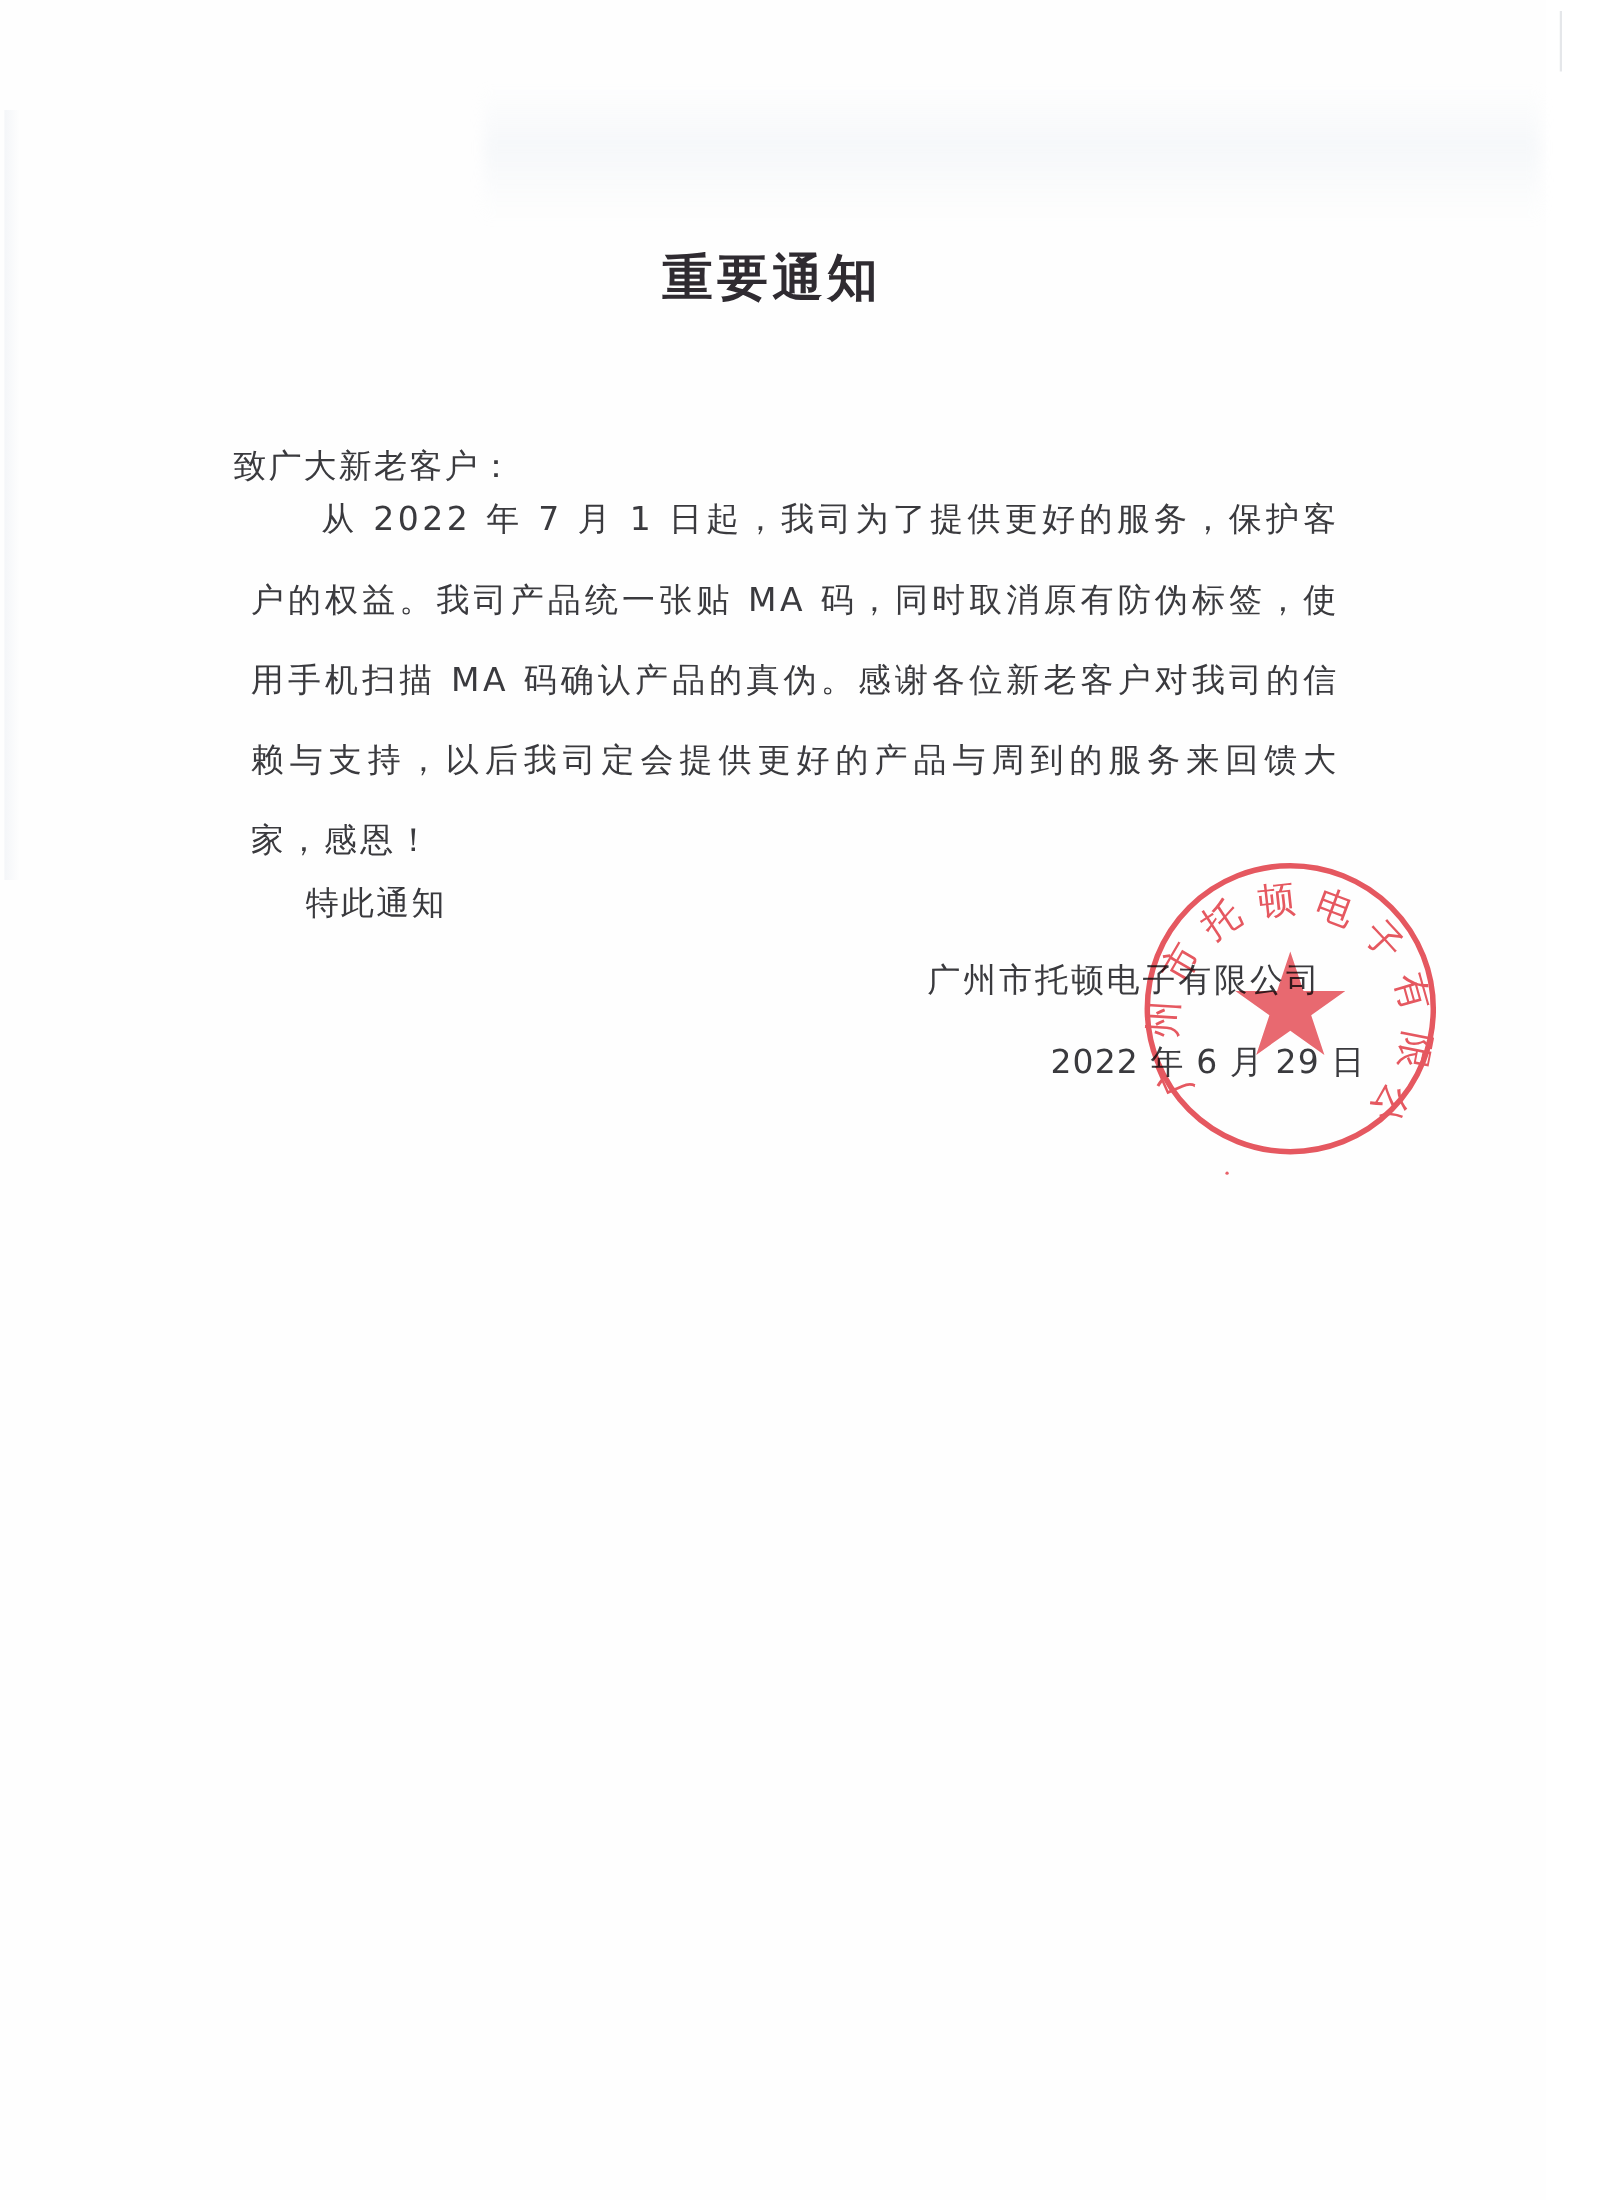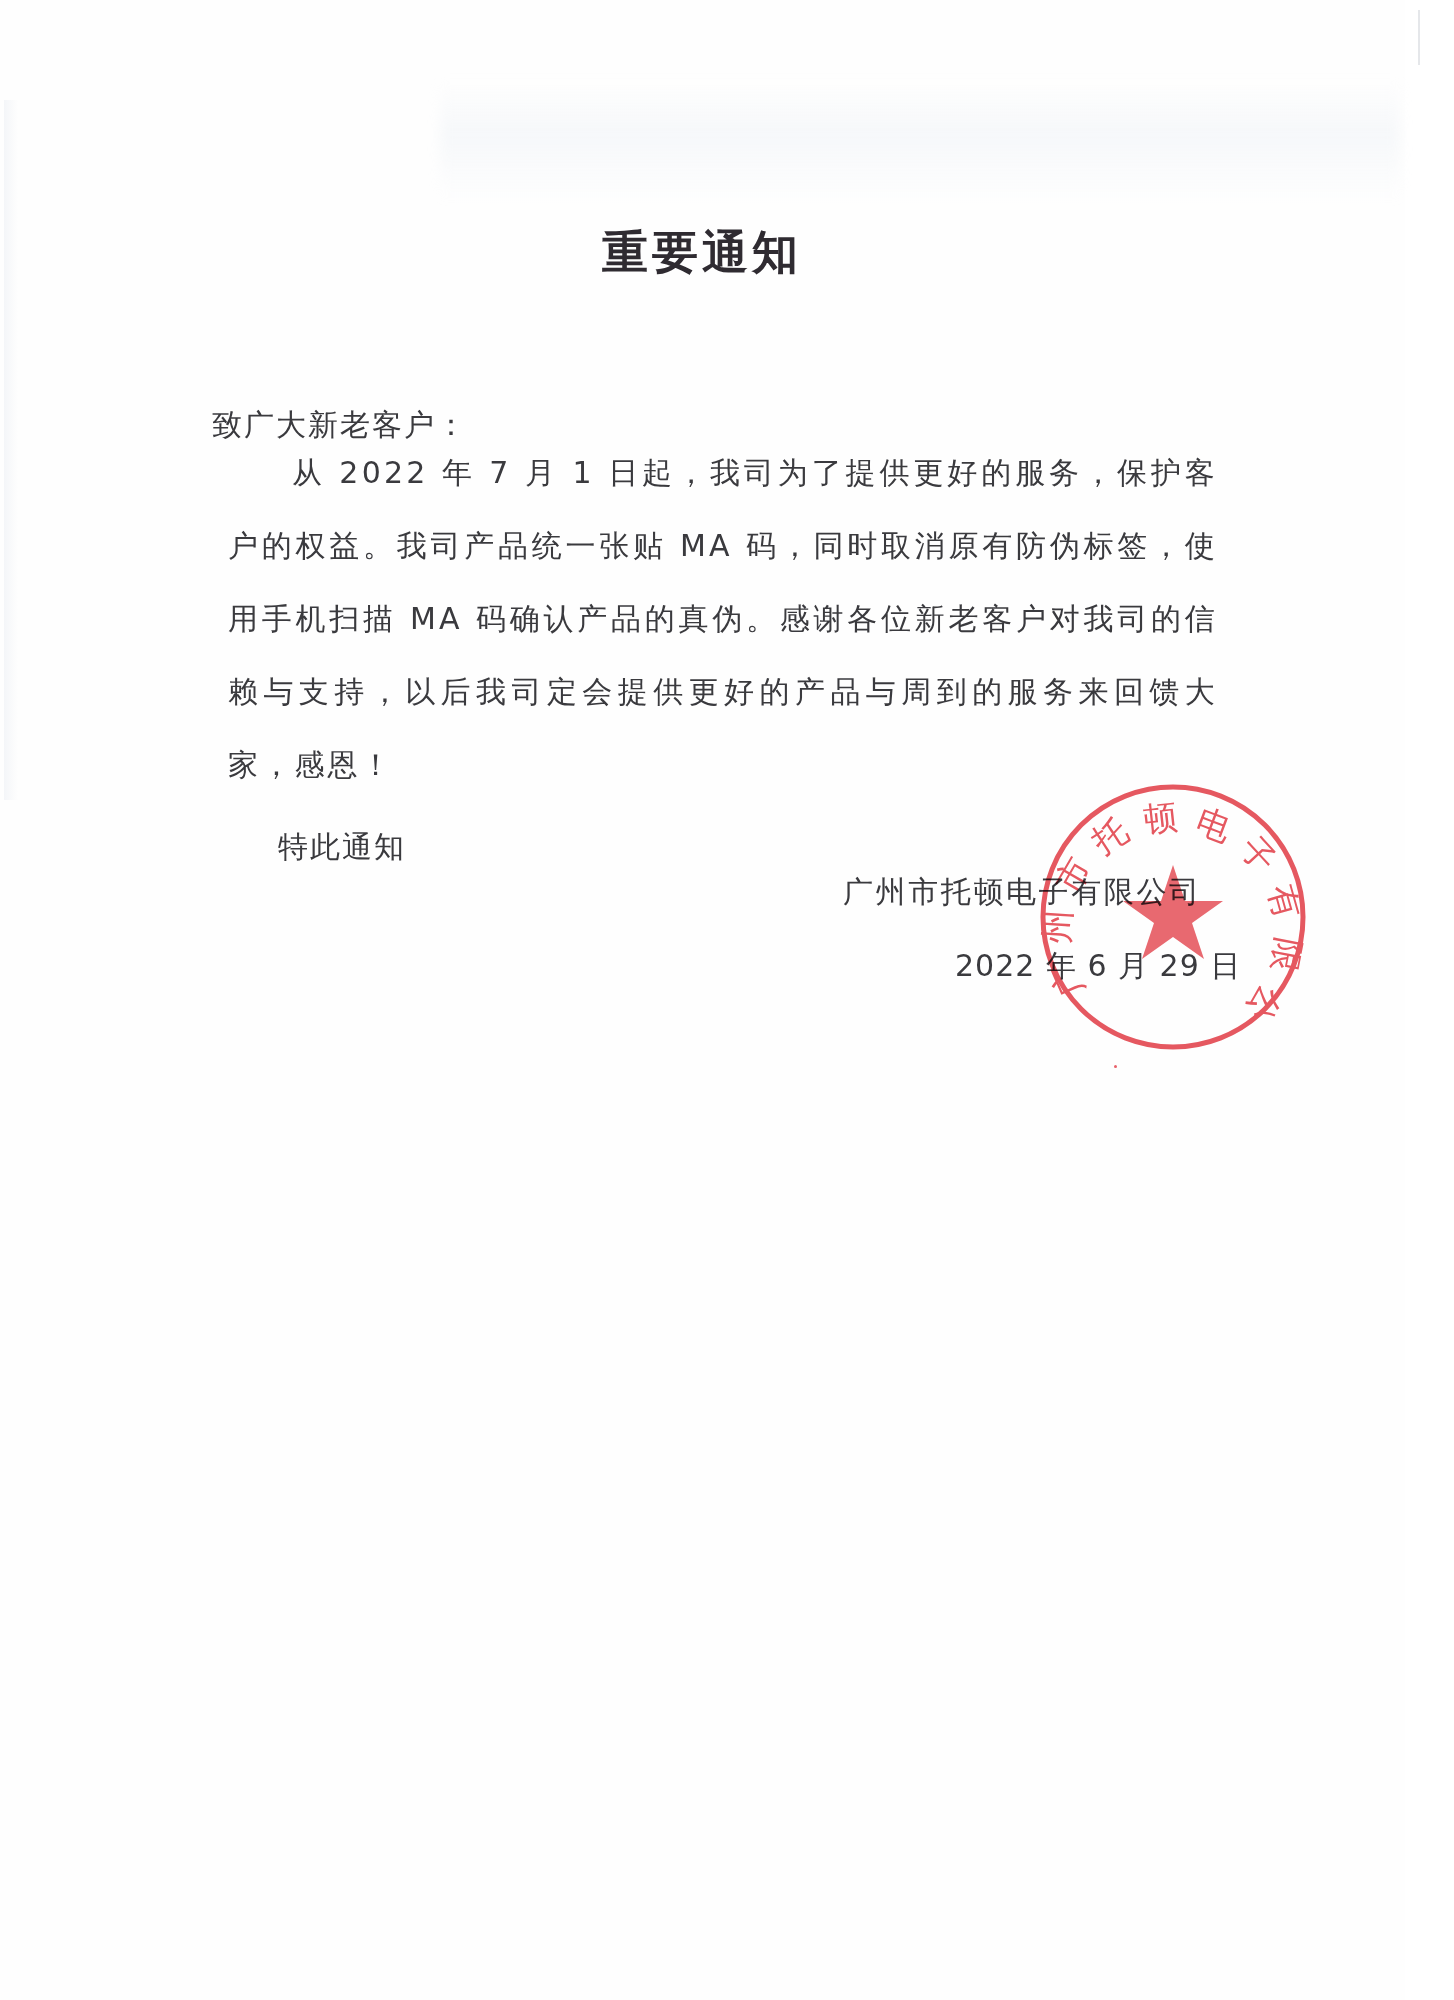--- a/index.html
+++ b/index.html
@@ -74,21 +74,20 @@
       font-family: "DejaVu Sans", "Liberation Sans", sans-serif;
       margin: 16px;
     }
     .closing {
       position: absolute;
       left: 278px; top: 800px;
       font-size: 30px;
       line-height: 44px;
       letter-spacing: 2px;
       font-family: "DejaVu Sans", "Liberation Sans", sans-serif;
-      margin-top: 25px;
     }
     .signature-company {
       position: absolute;
       left: 843px; top: 870px;
       font-size: 30px;
       line-height: 44px;
       letter-spacing: 2.6px;
       font-family: "DejaVu Sans", "Liberation Sans", sans-serif;
     }
     .signature-date {

